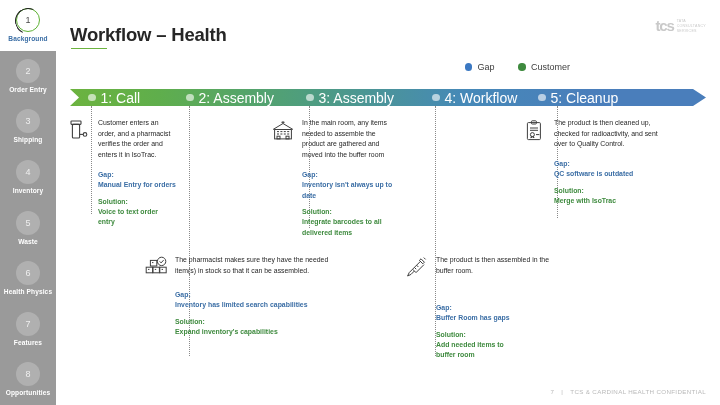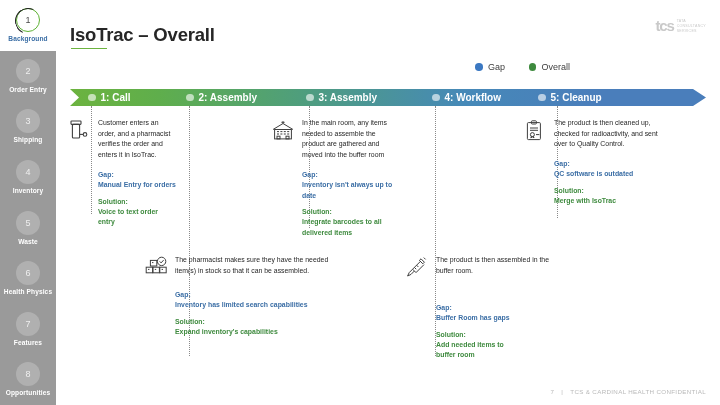--- a/index.html
+++ b/index.html
@@ -84,21 +84,21 @@
   #bar {
     position: absolute; inset: 0;
     background: linear-gradient(90deg, #6cb33f 0%, #5fae4c 14%, #4f9e7c 36%, #4689b8 62%, #4a7ebb 82%, #4a7ebb 100%);
     clip-path: polygon(0 0, calc(100% - 13px) 0, 100% 50%, calc(100% - 13px) 100%, 0 100%, 9px 50%);
   }
   .stage {
     position: absolute; top: 0; height: 17px;
     display: flex; align-items: center; gap: 5px;
   }
   .stage-dot { width: 7.5px; height: 7.5px; border-radius: 50%; background: rgba(255,255,255,.62); }
-  .stage-label { font-size: 10px; color: #ffffff; white-space: nowrap; font-weight: bold; }
+  .stage-label { font-size: 14px; color: #ffffff; white-space: nowrap; }
 
   
   .connector {
     position: absolute; width: 0;
     border-left: 1px dotted #8a8a8a;
   }
 
   
   .block { position: absolute; }
   .blk-body { display: flex; gap: 6px; }
@@ -167,36 +167,36 @@
       <div class="nav-label">Features</div>
     </div>
     <div class="nav-item" style="top:354.2px">
       <div class="nav-circle">
           <span>8</span>
         </div>
       <div class="nav-label">Opportunities</div>
     </div>
   </div>
 
-  <div id="title">IsoTrac – Overall</div>
+  <div id="title">Workflow – Health</div>
   <div id="title-rule"></div>
 
   <div id="logo">
     <div id="logo-mark">tcs</div>
     <div id="logo-text">TATA<br>CONSULTANCY<br>SERVICES</div>
   </div>
 
   <div id="legend">
     <div class="legend-item">
       <span class="legend-dot" style="background:#3b78c2"></span>
       <span class="legend-label">Gap</span>
     </div>
     <div class="legend-item">
       <span class="legend-dot" style="background:#3e8a3e"></span>
-      <span class="legend-label">Overall</span>
+      <span class="legend-label">Customer</span>
     </div>
   </div>
 
   <div id="bar-wrap">
     <div id="bar"></div>
     <div class="stage" style="left:18px">
       <span class="stage-dot"></span>
       <span class="stage-label">1: Call</span>
     </div>
     <div class="stage" style="left:116px">

